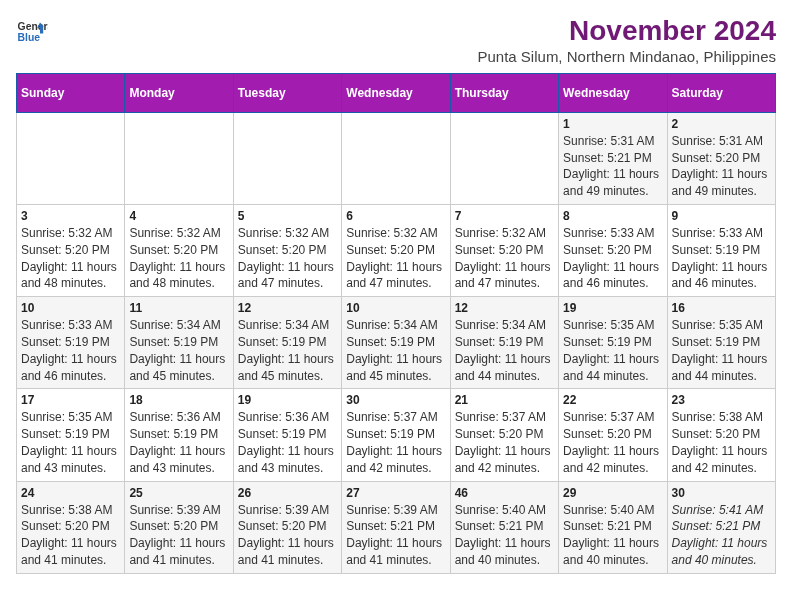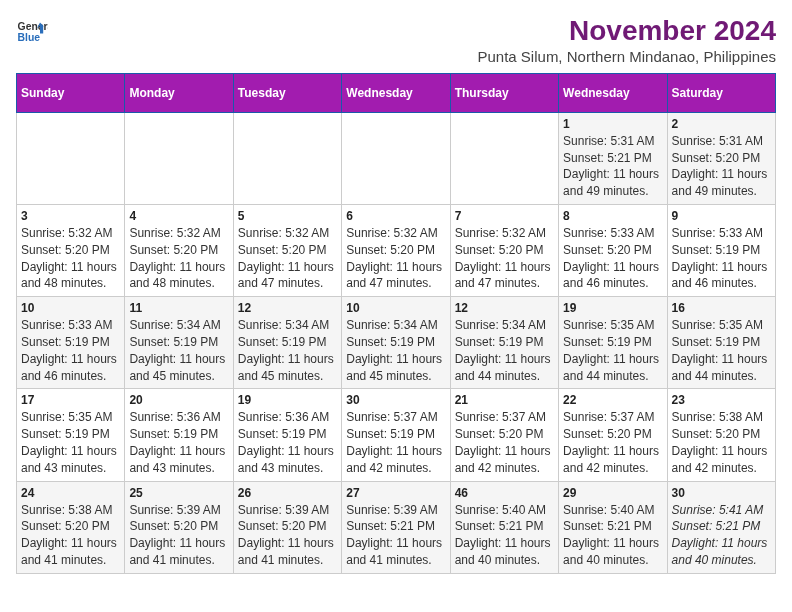--- a/index.html
+++ b/index.html
@@ -240,21 +240,21 @@
       </tr>
       <tr>
         <td>
           <span class="day-number">17</span>
           <div class="day-info" style="white-space: pre-line;">Sunrise: 5:35 AM
 Sunset: 5:19 PM
 Daylight: 11 hours
 and 43 minutes.</div>
         </td>
         <td>
-          <span class="day-number">20</span>
+          <span class="day-number">18</span>
           <div class="day-info" style="white-space: pre-line;">Sunrise: 5:36 AM
 Sunset: 5:19 PM
 Daylight: 11 hours
 and 43 minutes.</div>
         </td>
         <td>
           <span class="day-number">19</span>
           <div class="day-info" style="white-space: pre-line;">Sunrise: 5:36 AM
 Sunset: 5:19 PM
 Daylight: 11 hours

